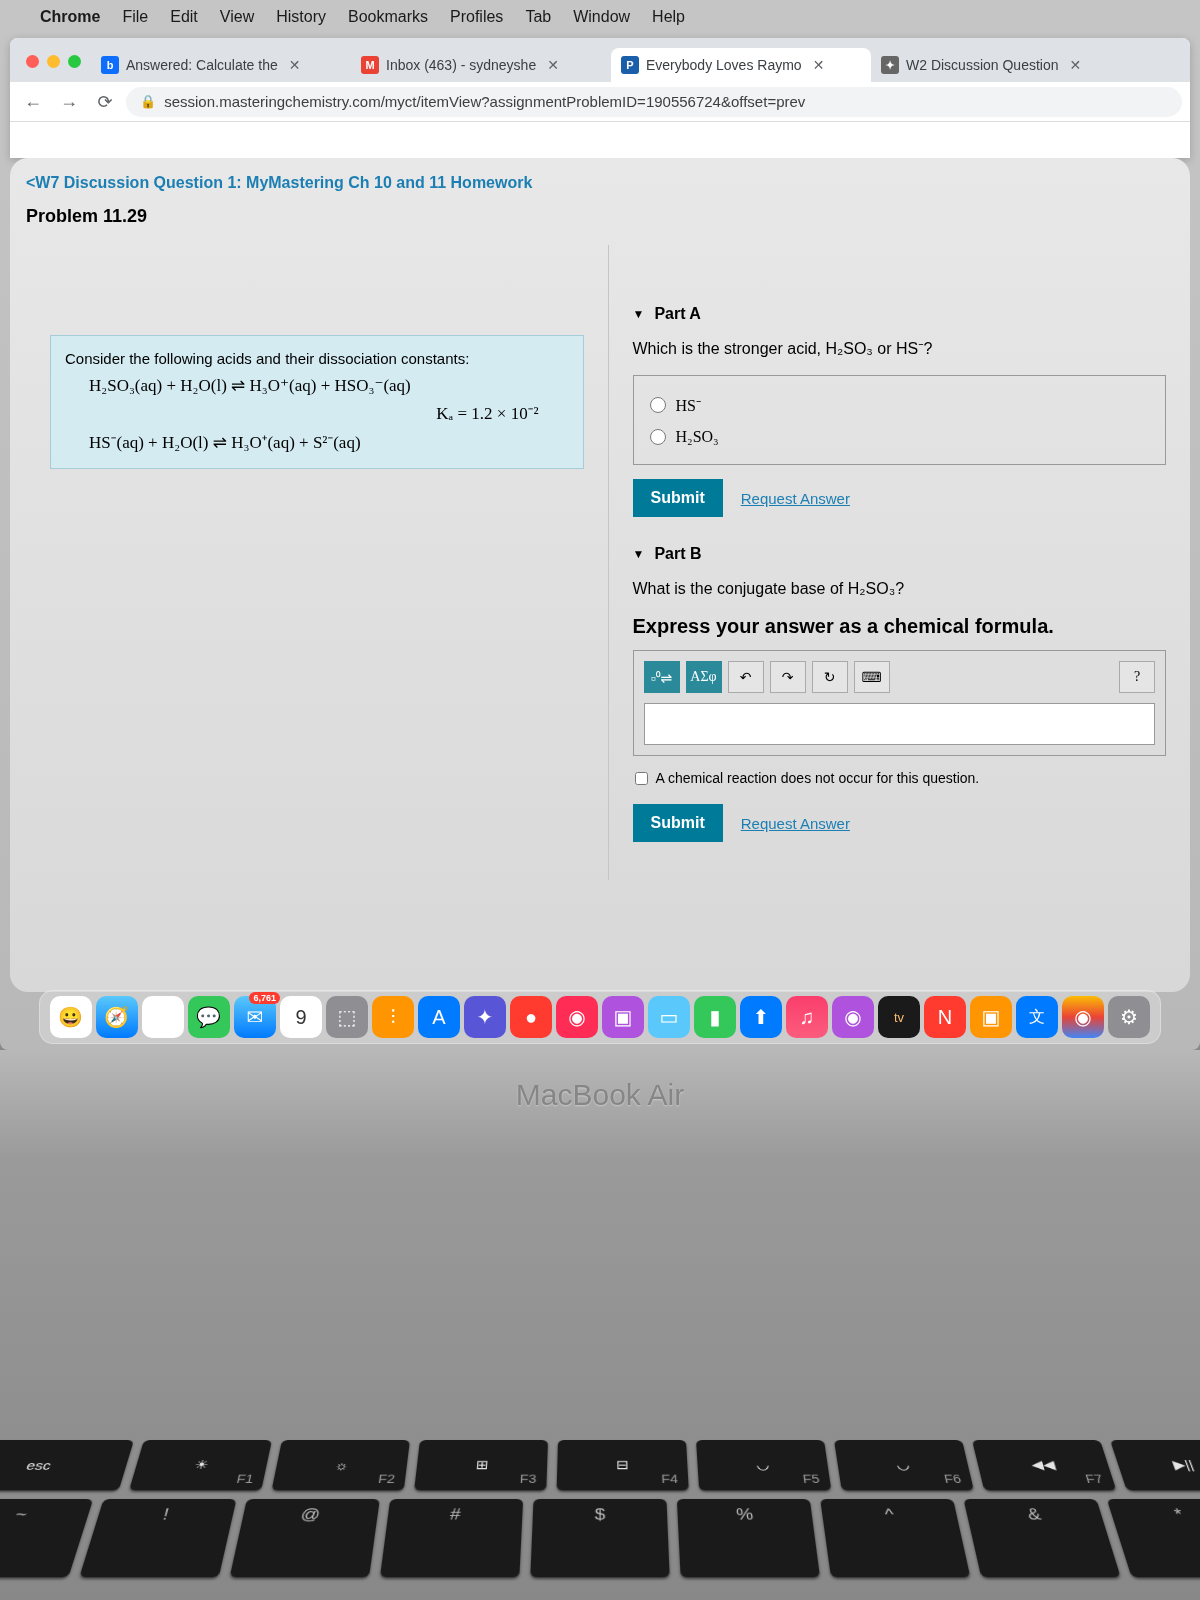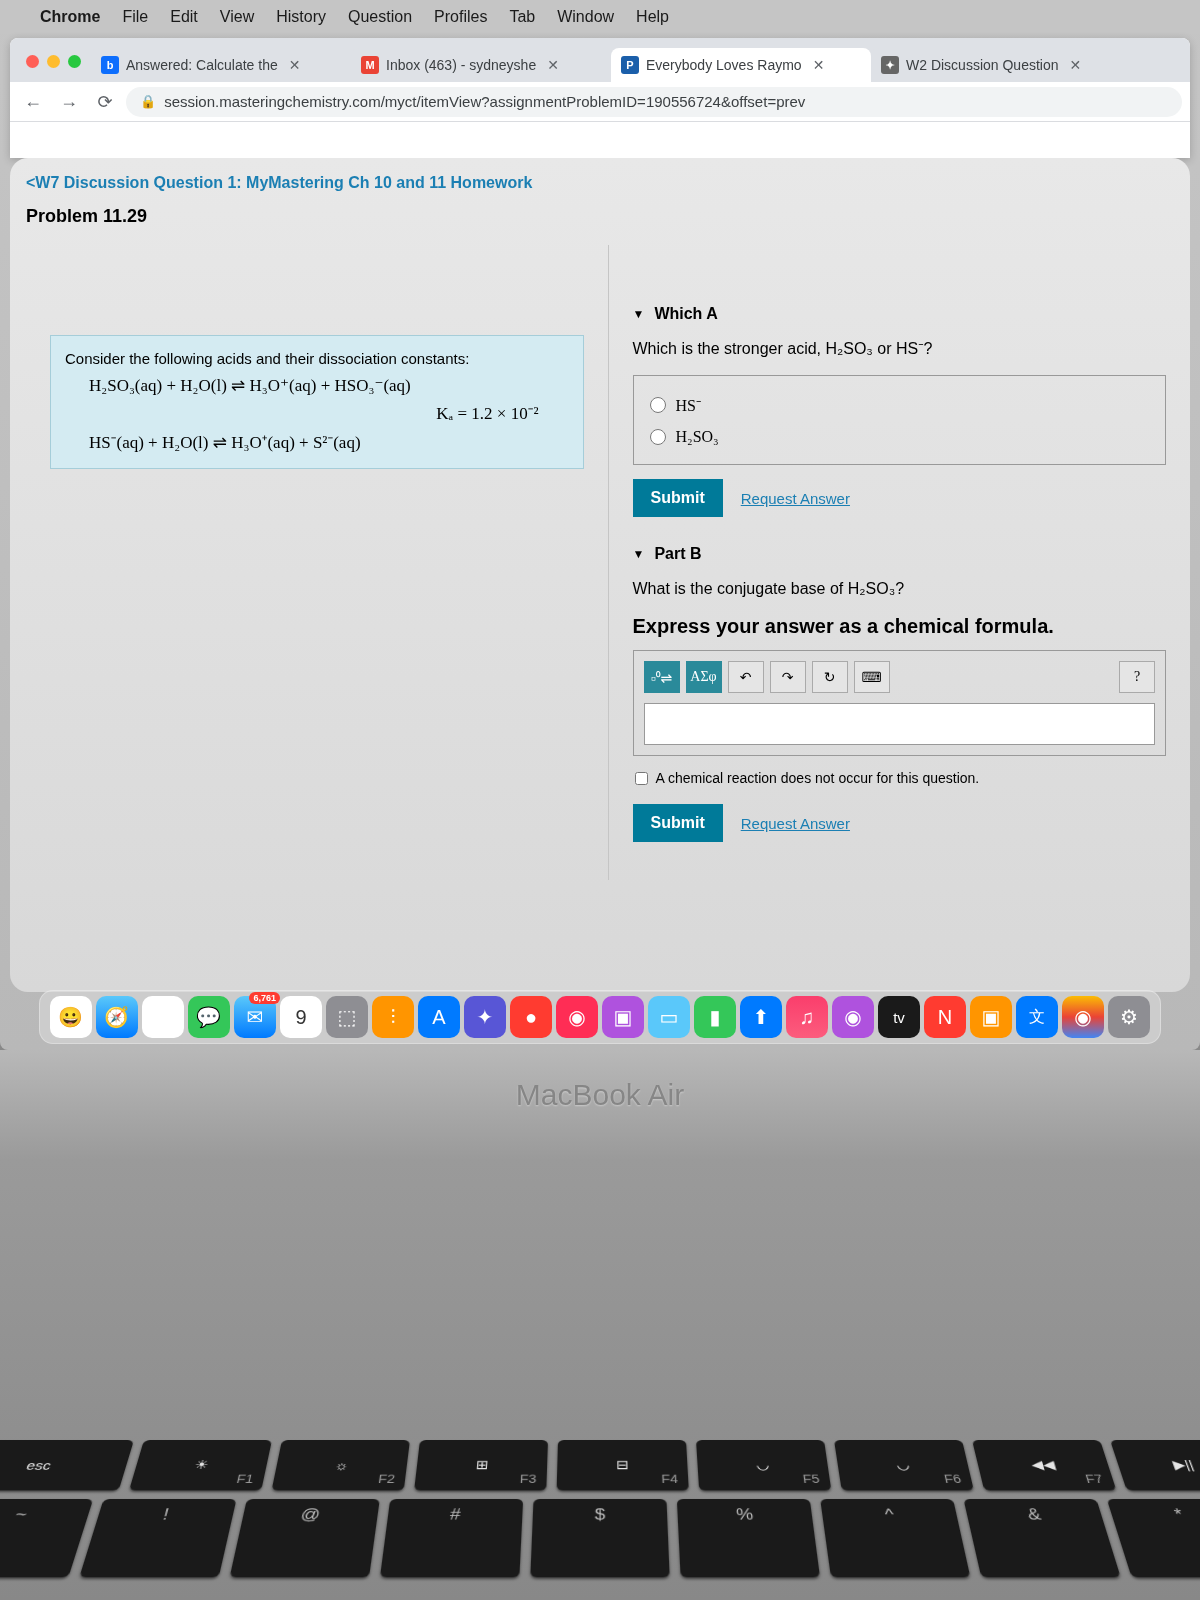--- a/index.html
+++ b/index.html
@@ -296,21 +296,21 @@
 
 <div class="screen">
 
   <div class="mac-menubar">
     <span class="apple"></span>
     <span class="app-name">Chrome</span>
     <span>File</span>
     <span>Edit</span>
     <span>View</span>
     <span>History</span>
-    <span>Question</span>
+    <span>Bookmarks</span>
     <span>Profiles</span>
     <span>Tab</span>
     <span>Window</span>
     <span>Help</span>
   </div>
 
   <div class="browserwin">
     <div class="tabstrip">
       <div class="traffic">
         <span class="tl-r"></span>
@@ -358,21 +358,21 @@
           <div>Consider the following acids and their dissociation constants:</div>
           <div class="eq">H₂SO₃(aq) + H₂O(l) ⇌ H₃O⁺(aq) + HSO₃⁻(aq)</div>
           <div class="eq ka">Kₐ = 1.2 × 10⁻²</div>
           <div class="eq">HS⁻(aq) + H₂O(l) ⇌ H₃O⁺(aq) + S²⁻(aq)</div>
         </div>
       </div>
       <div class="rightcol">
 
         <div class="part-head">
           <span class="chev">▼</span>
-          <span>Which A</span>
+          <span>Part A</span>
         </div>
         <div class="qtext">Which is the stronger acid, H₂SO₃ or HS⁻?</div>
         <div class="radiobox">
           <label>
             <input type="radio" name="pa" style="">
             <span>HS⁻</span>
           </label>
           <label>
             <input type="radio" name="pa" style="">
             <span>H₂SO₃</span>
@@ -427,21 +427,21 @@
     <div class="dockicon" style="background:#007aff">A</div>
     <div class="dockicon" style="background:#5856d6">✦</div>
     <div class="dockicon" style="background:#ff3b30">●</div>
     <div class="dockicon" style="background:#ff2d55">◉</div>
     <div class="dockicon" style="background:#af52de">▣</div>
     <div class="dockicon" style="background:#5ac8fa">▭</div>
     <div class="dockicon" style="background:#34c759">▮</div>
     <div class="dockicon" style="background:#007aff">⬆</div>
     <div class="dockicon" style="background:linear-gradient(#fa3e6c,#fc5c7d)">♫</div>
     <div class="dockicon" style="background:#af52de">◉</div>
-    <div class="dockicon" style="background:#1a1a1a;color:#ffffff;font-size:15px">tv</div>
+    <div class="dockicon" style="background:#1a1a1a;color:#fdba74;font-size:13px">tv</div>
     <div class="dockicon" style="background:#ff3b30">N</div>
     <div class="dockicon" style="background:#ff9500">▣</div>
     <div class="dockicon" style="background:#007aff;font-size:16px">文</div>
     <div class="dockicon" style="background:linear-gradient(#fbbc04,#ea4335,#4285f4)">◉</div>
     <div class="dockicon" style="background:#8e8e93">⚙</div>
   </div>
 </div>
 
 <div class="laptop-body">
   <div class="mba-label">MacBook Air</div>

